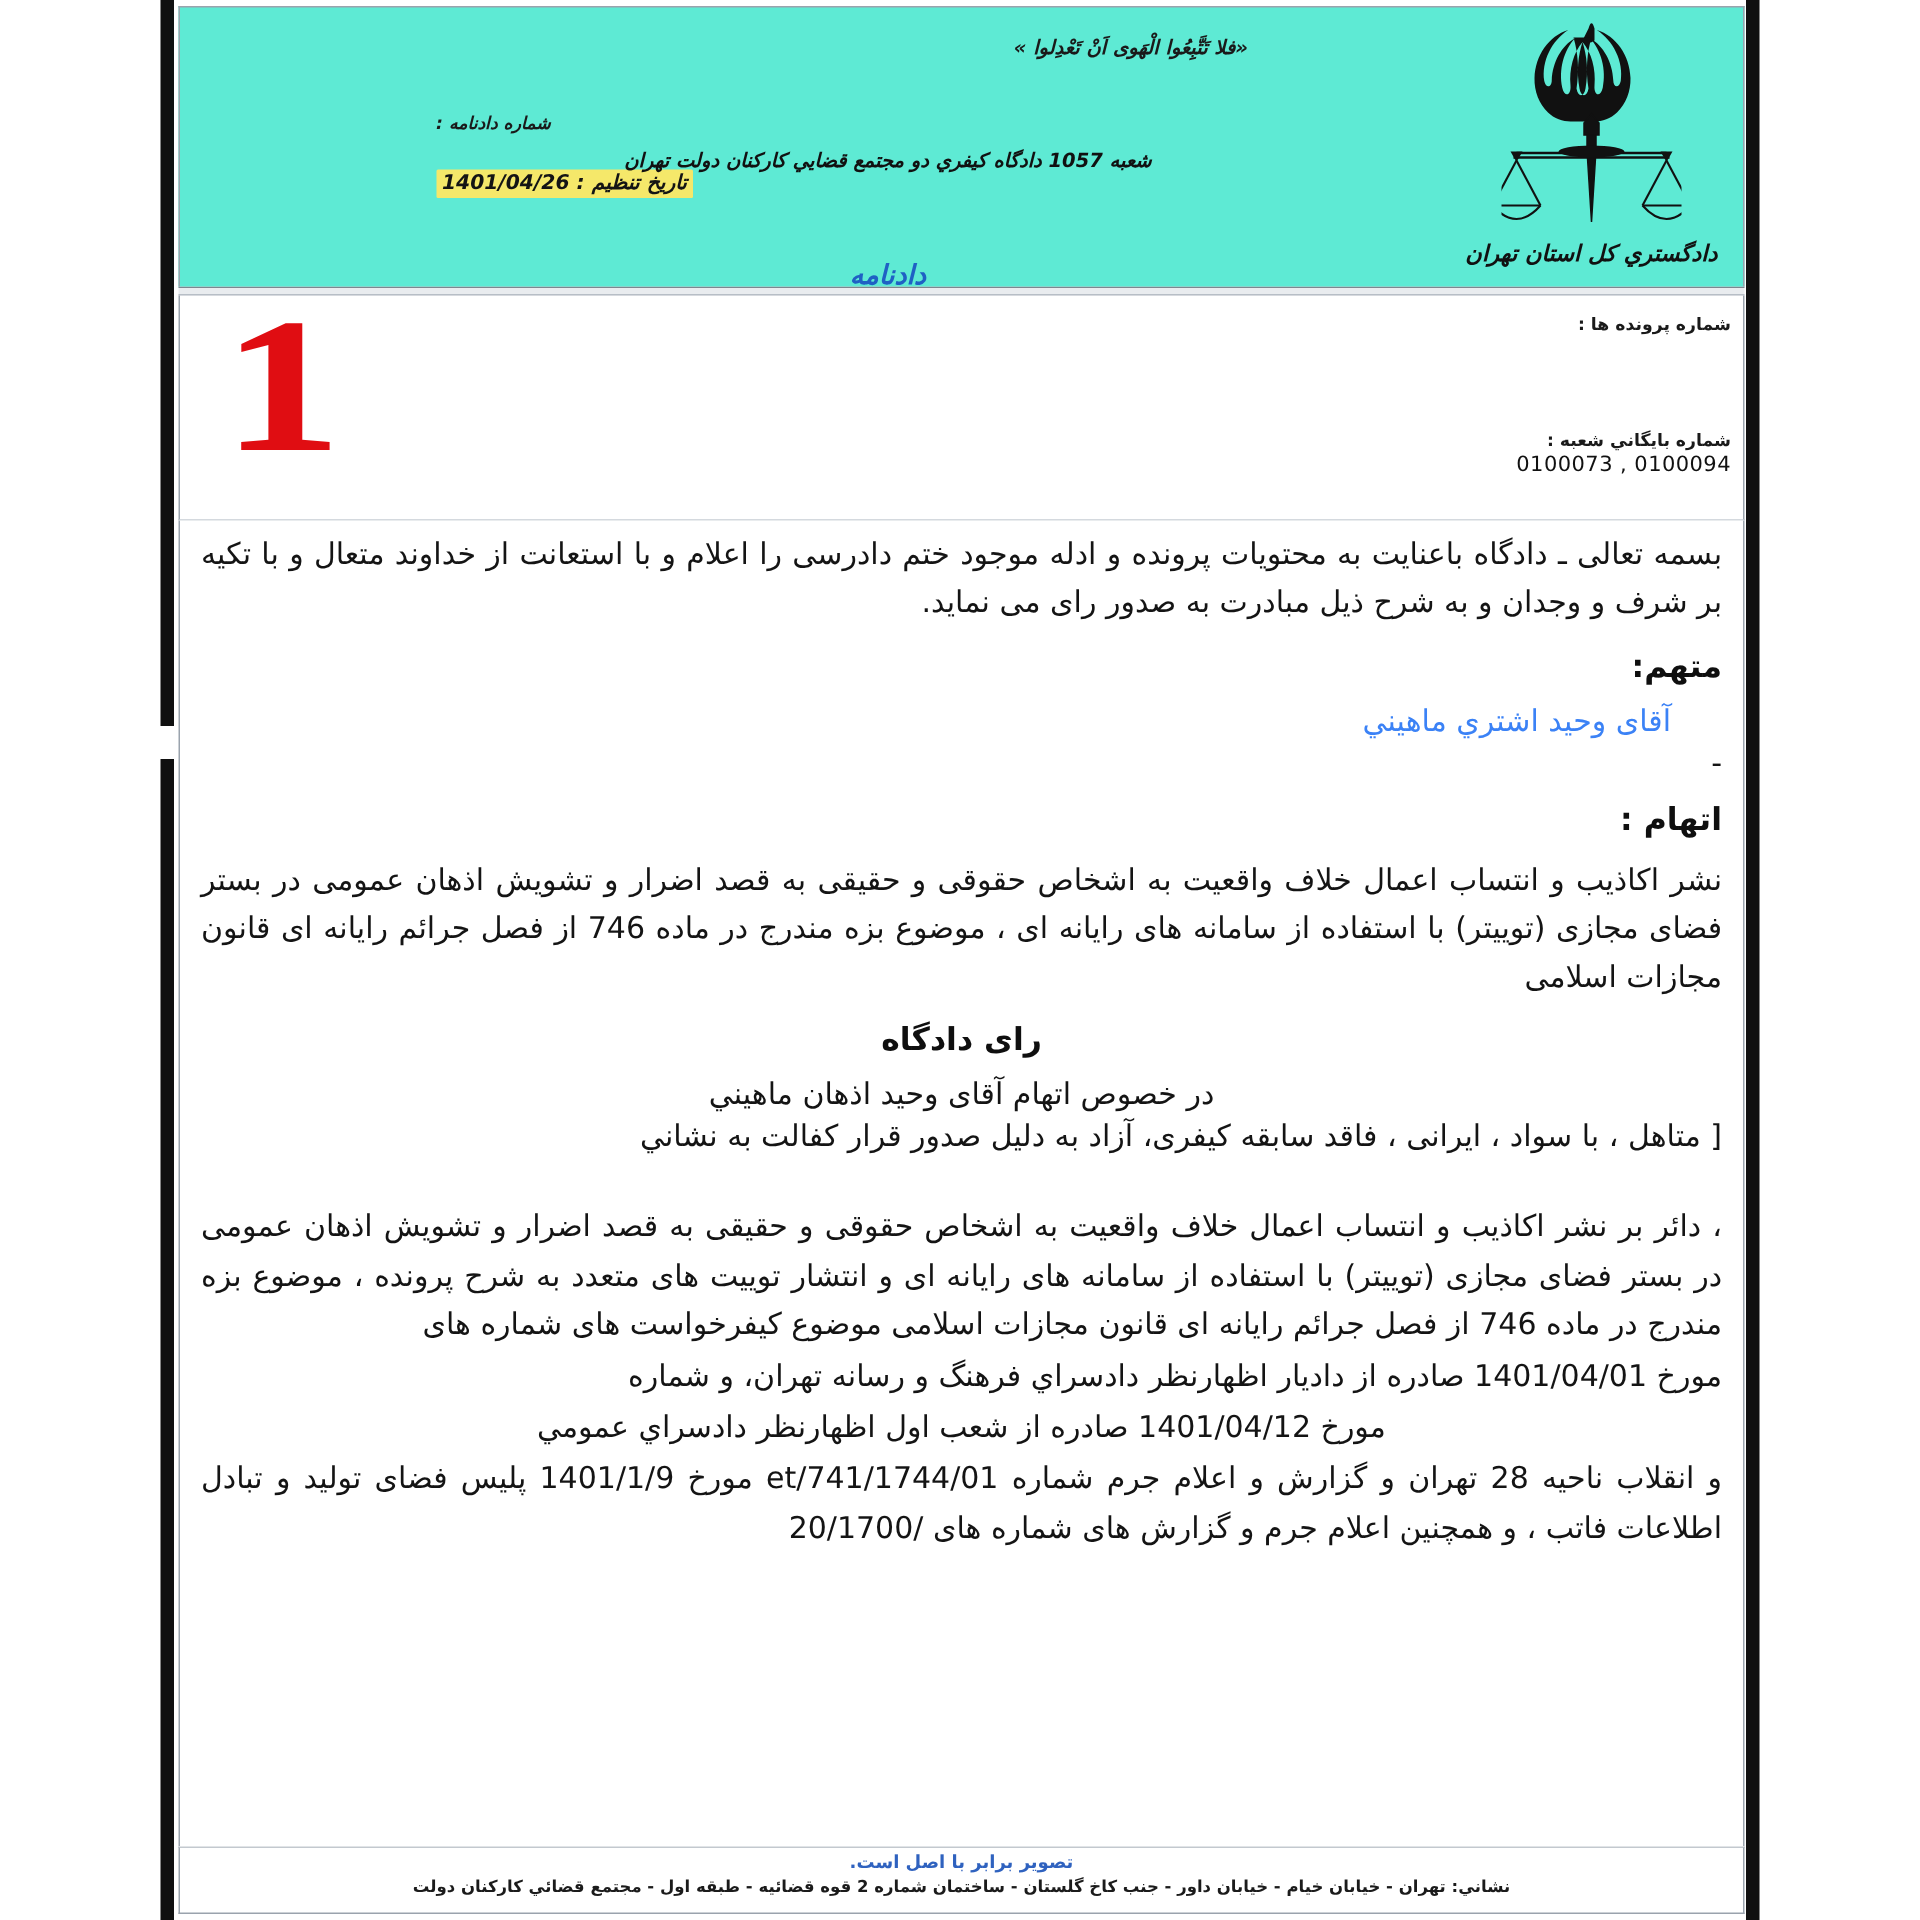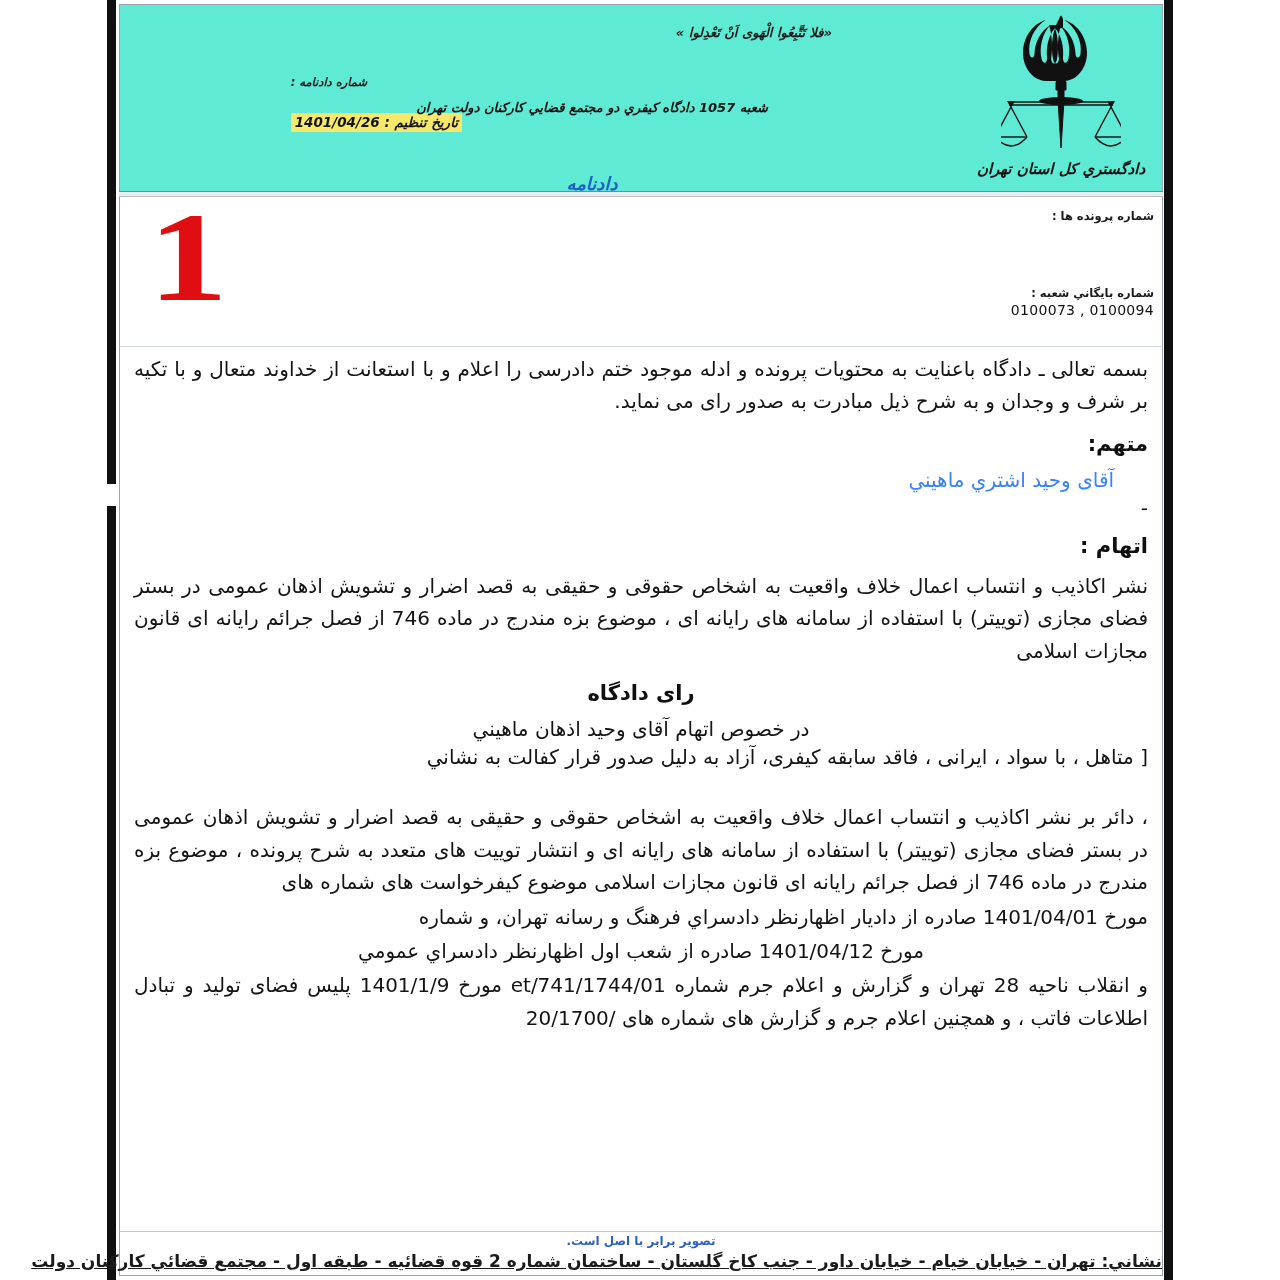--- a/index.html
+++ b/index.html
@@ -273,27 +273,26 @@
   }
   .footer-note {
     text-align: center;
     font-size: 12px;
     font-weight: 700;
     color: #2f62bf;
     direction: rtl;
   }
   .footer-addr {
     text-align: center;
-    font-size: 17px;
+    font-size: 11px;
     font-weight: 700;
     color: #1b1b1b;
     direction: rtl;
     margin-top: 3px;
     white-space: nowrap;
-    text-decoration: underline;
   }
 </style>
 </head>
 <body>
 
 <div id="scan">
 
   <div class="scan-bar left"></div>
   <div class="scan-bar right"></div>
   <div class="scan-notch"></div>

